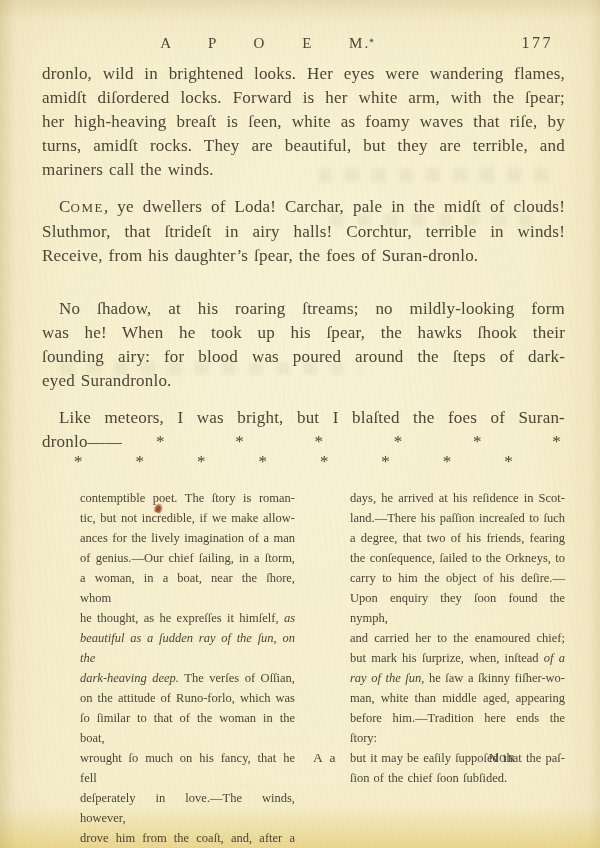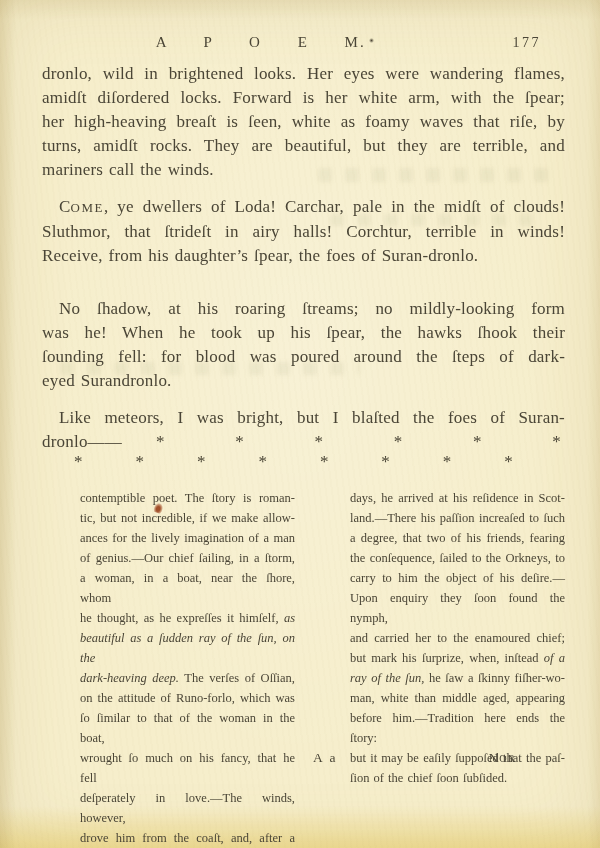--- a/index.html
+++ b/index.html
@@ -18,21 +18,21 @@
     box-shadow: inset 0 0 70px rgba(150,120,50,0.14);
     font-family:"Liberation Serif","DejaVu Serif",serif;
     color:var(--ink);
   }
   .texture{position:absolute;inset:0;pointer-events:none;
     background:repeating-linear-gradient(83deg, rgba(150,130,70,0.02) 0 2px, transparent 2px 6px);}
   
   .hdr{position:absolute; left:42px; top:34px; width:523px; display:flex; align-items:baseline;gap:33px;}
   .hdr .sp{flex:1;}
   .title{font-size:15px; letter-spacing:2px; word-spacing:30px; color:var(--ink);}
-  .pgnum{font-size:14px; letter-spacing:2.5px; margin-right:24px;}
+  .pgnum{font-size:16px; letter-spacing:2.5px; margin-right:12px;}
   
   .poem{position:absolute; left:42px; top:62px; width:523px;
         font-size:17px; line-height:24px; word-spacing:1.5px; letter-spacing:0.2px;}
   .para{margin:0;}
   .para + .para{margin-top:13px;}
   .para:nth-of-type(3){margin-top:29px;}
   .line{min-height:24px;}
   .line.j{text-align:justify; text-align-last:justify;}
   .para.ind .line:first-child{text-indent:17px;}
   .sc{font-size:0.76em; letter-spacing:0.12em;}
@@ -88,21 +88,21 @@
         <div class="line"><span>mariners call the winds.</span></div>
       </div>
       <div class="para ind">
         <div class="line j"><span>C</span><span class="sc">OME</span><span>, ye dwellers of Loda!  Carchar, pale in the midſt of clouds!</span></div>
         <div class="line j"><span>Sluthmor, that ſtrideſt in airy halls!  Corchtur, terrible in winds!</span></div>
         <div class="line"><span>Receive, from his daughter’s ſpear, the foes of Suran-dronlo.</span></div>
       </div>
       <div class="para ind">
         <div class="line j"><span>No ſhadow, at his roaring ſtreams;  no mildly-looking form</span></div>
         <div class="line j"><span>was he!  When he took up his ſpear, the hawks ſhook their</span></div>
-        <div class="line j"><span>ſounding fell:  for blood was poured around the ſteps of dark-</span></div>
+        <div class="line j"><span>ſounding airy:  for blood was poured around the ſteps of dark-</span></div>
         <div class="line"><span>eyed Surandronlo.</span></div>
       </div>
       <div class="para ind">
         <div class="line j"><span>Like meteors, I was bright, but I blaſted the foes of Suran-</span></div>
         <div class="line ast-line">
           <span>dronlo——</span>
           <span class="ast-fill">
             <span class="ast">*</span>
             <span class="ast">*</span>
             <span class="ast">*</span>

